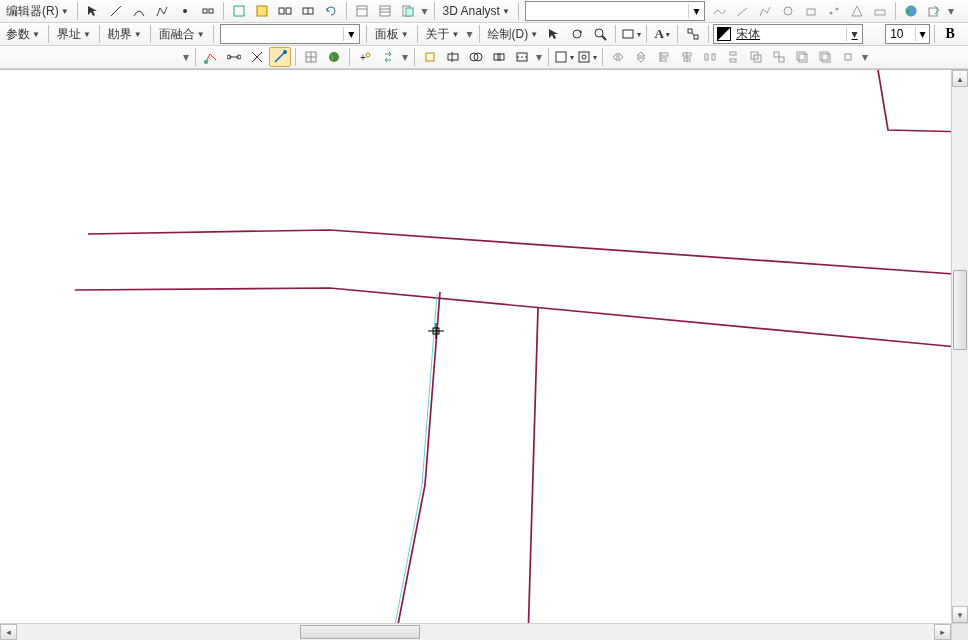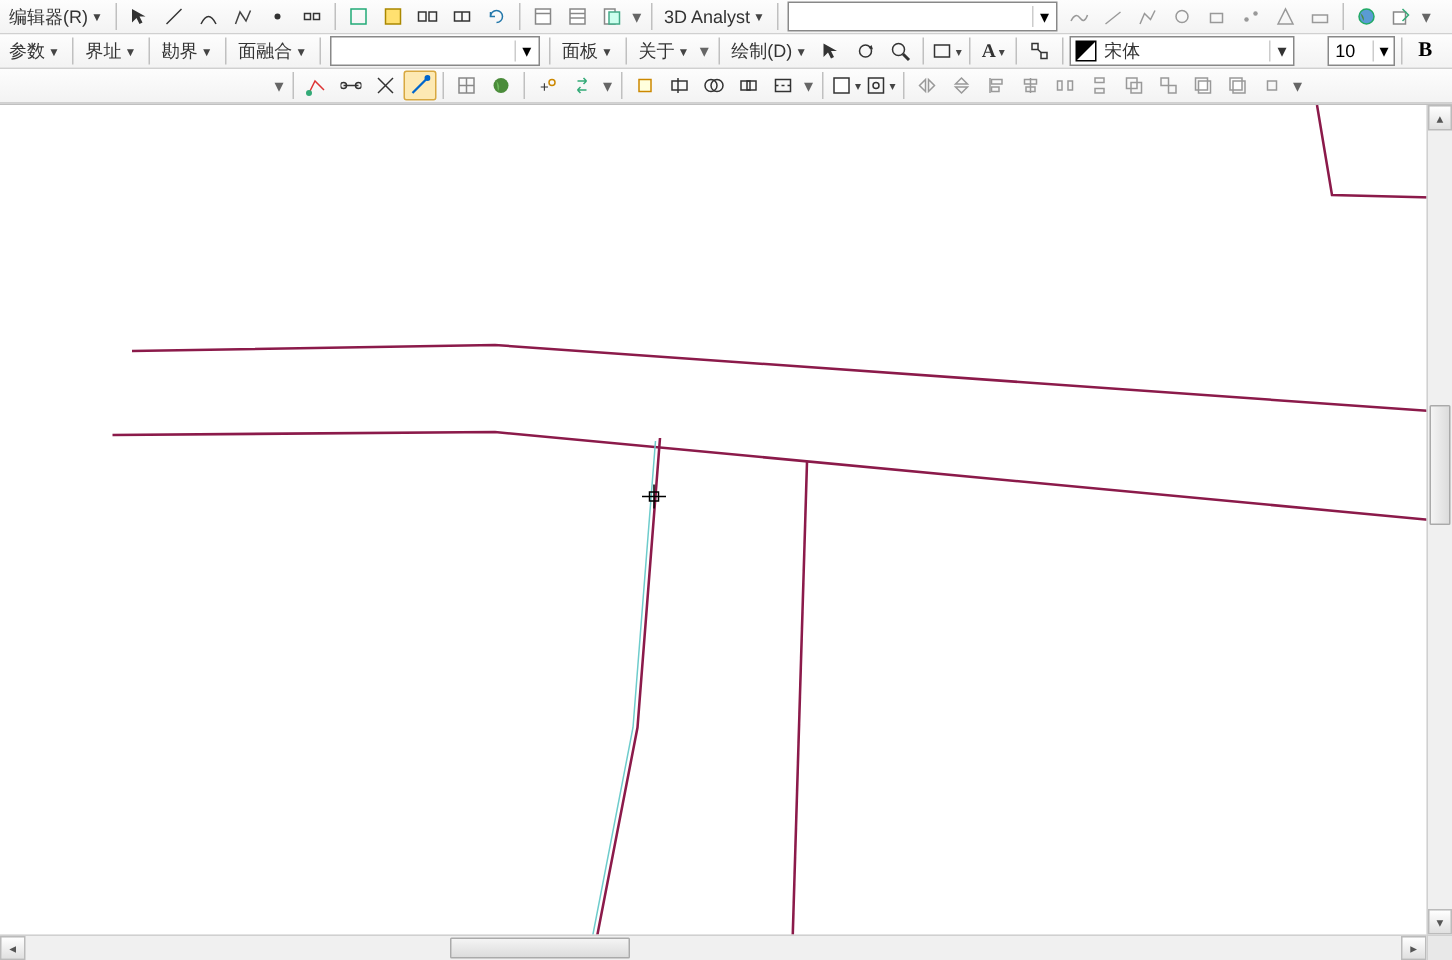--- a/index.html
+++ b/index.html
@@ -64,20 +64,21 @@
   .tbtn svg { display:block; }
   .font-select {
     height: 20px;
     width: 150px;
     border: 1px solid #888;
     display: flex;
     align-items: center;
     background: #fff;
     font-size: 12px;
     flex-shrink: 0;
+    text-decoration: underline;
   }
   .font-select .swatch {
     width: 14px; height: 14px; border:1px solid #000; margin: 0 3px;
     background: linear-gradient(135deg,#000 49%,#fff 51%);
   }
   .font-select .txt { flex:1; padding-left:2px; color:#333;}
   .font-select .arrow { width:16px; text-align:center; border-left:1px solid #ccc; color:#333;}
   .size-select {
     height: 20px; width: 45px; border:1px solid #888; background:#fff;
     display:flex; align-items:center; font-size:12px; flex-shrink:0; margin-left:21px;

